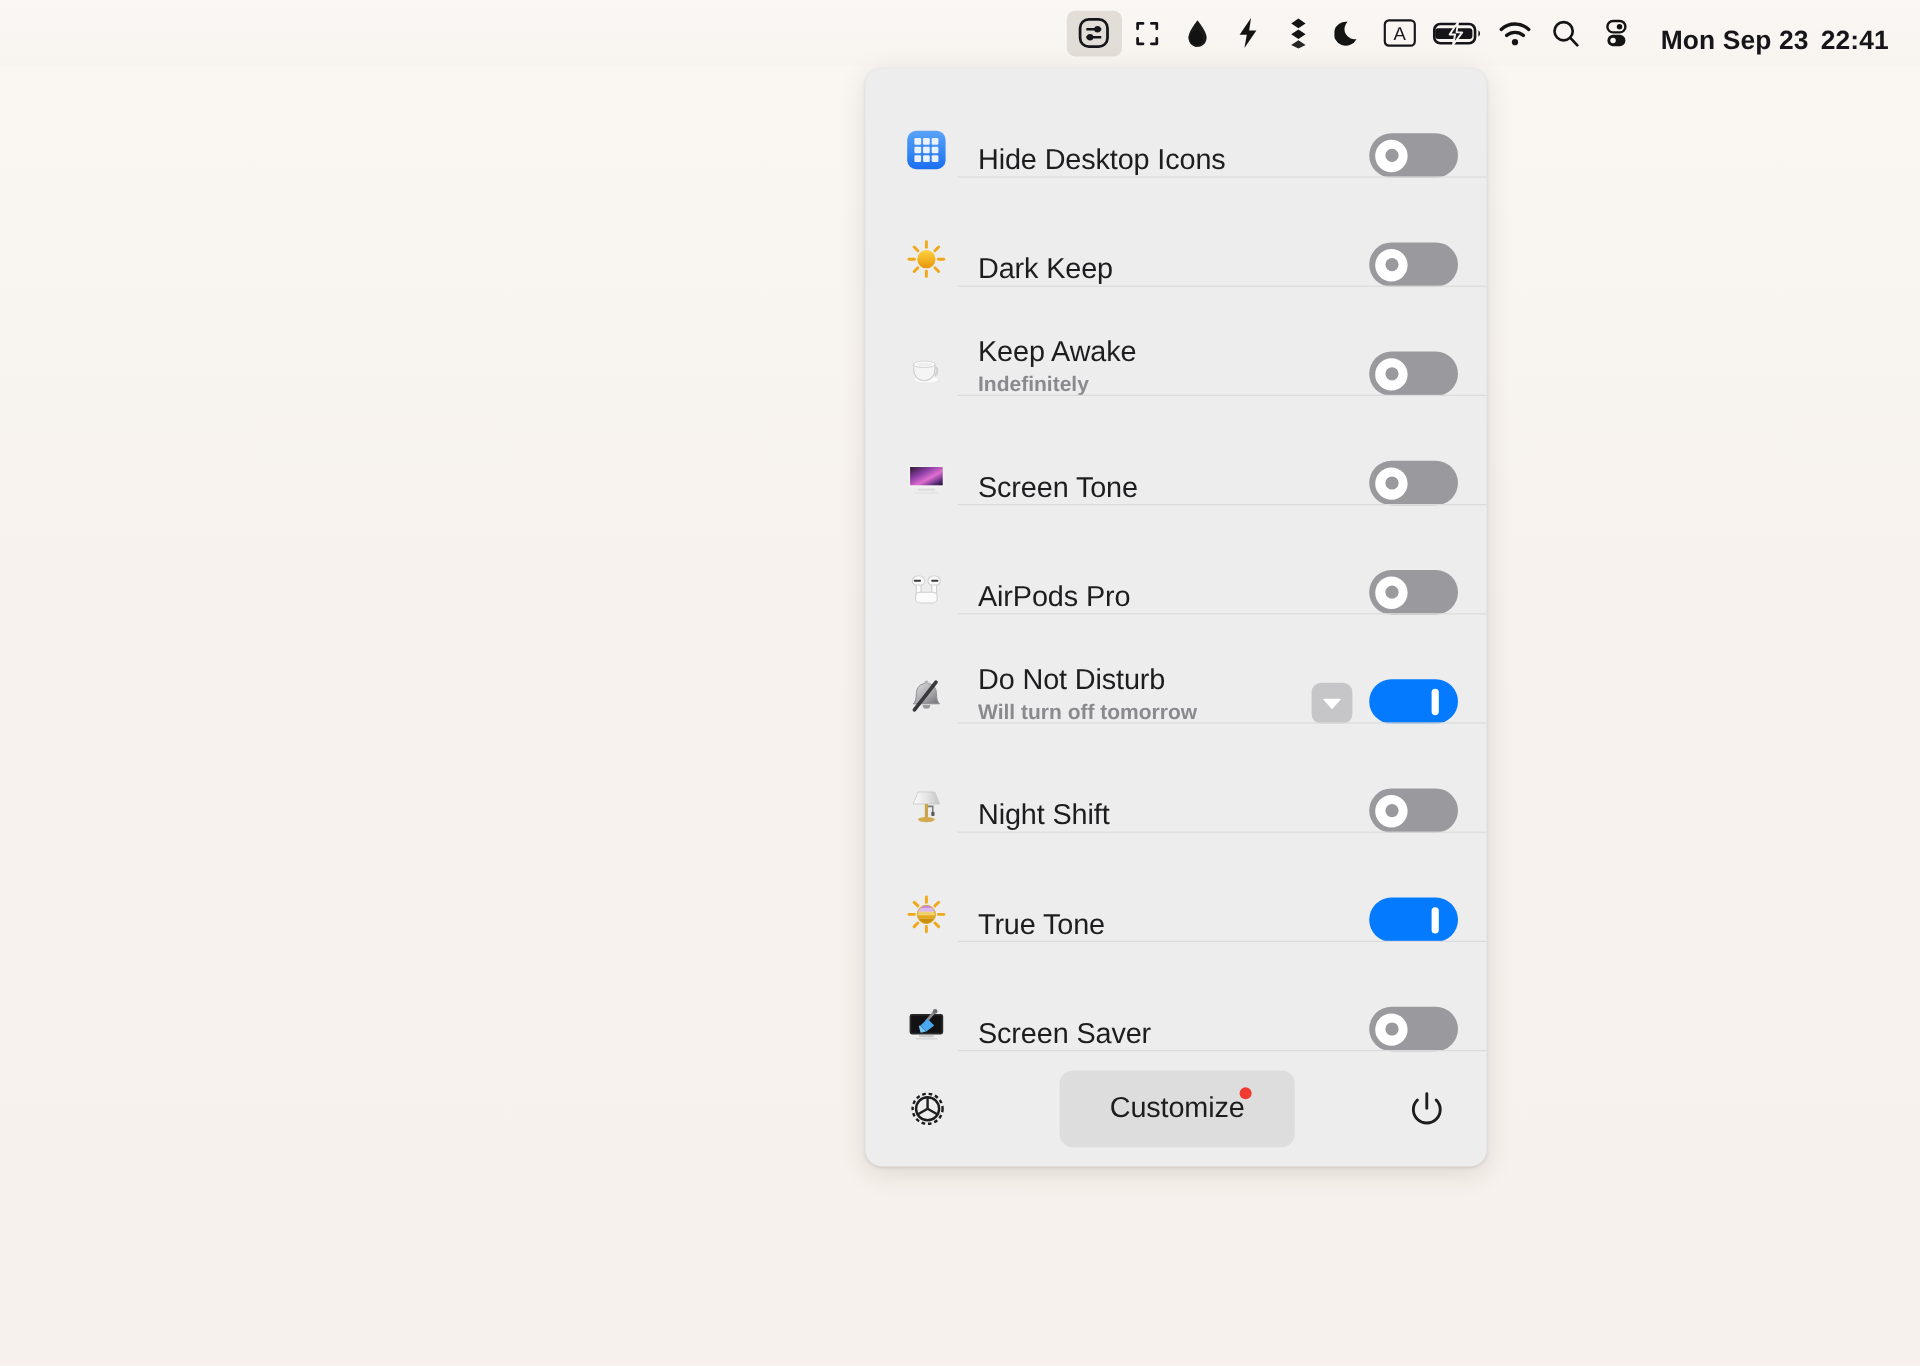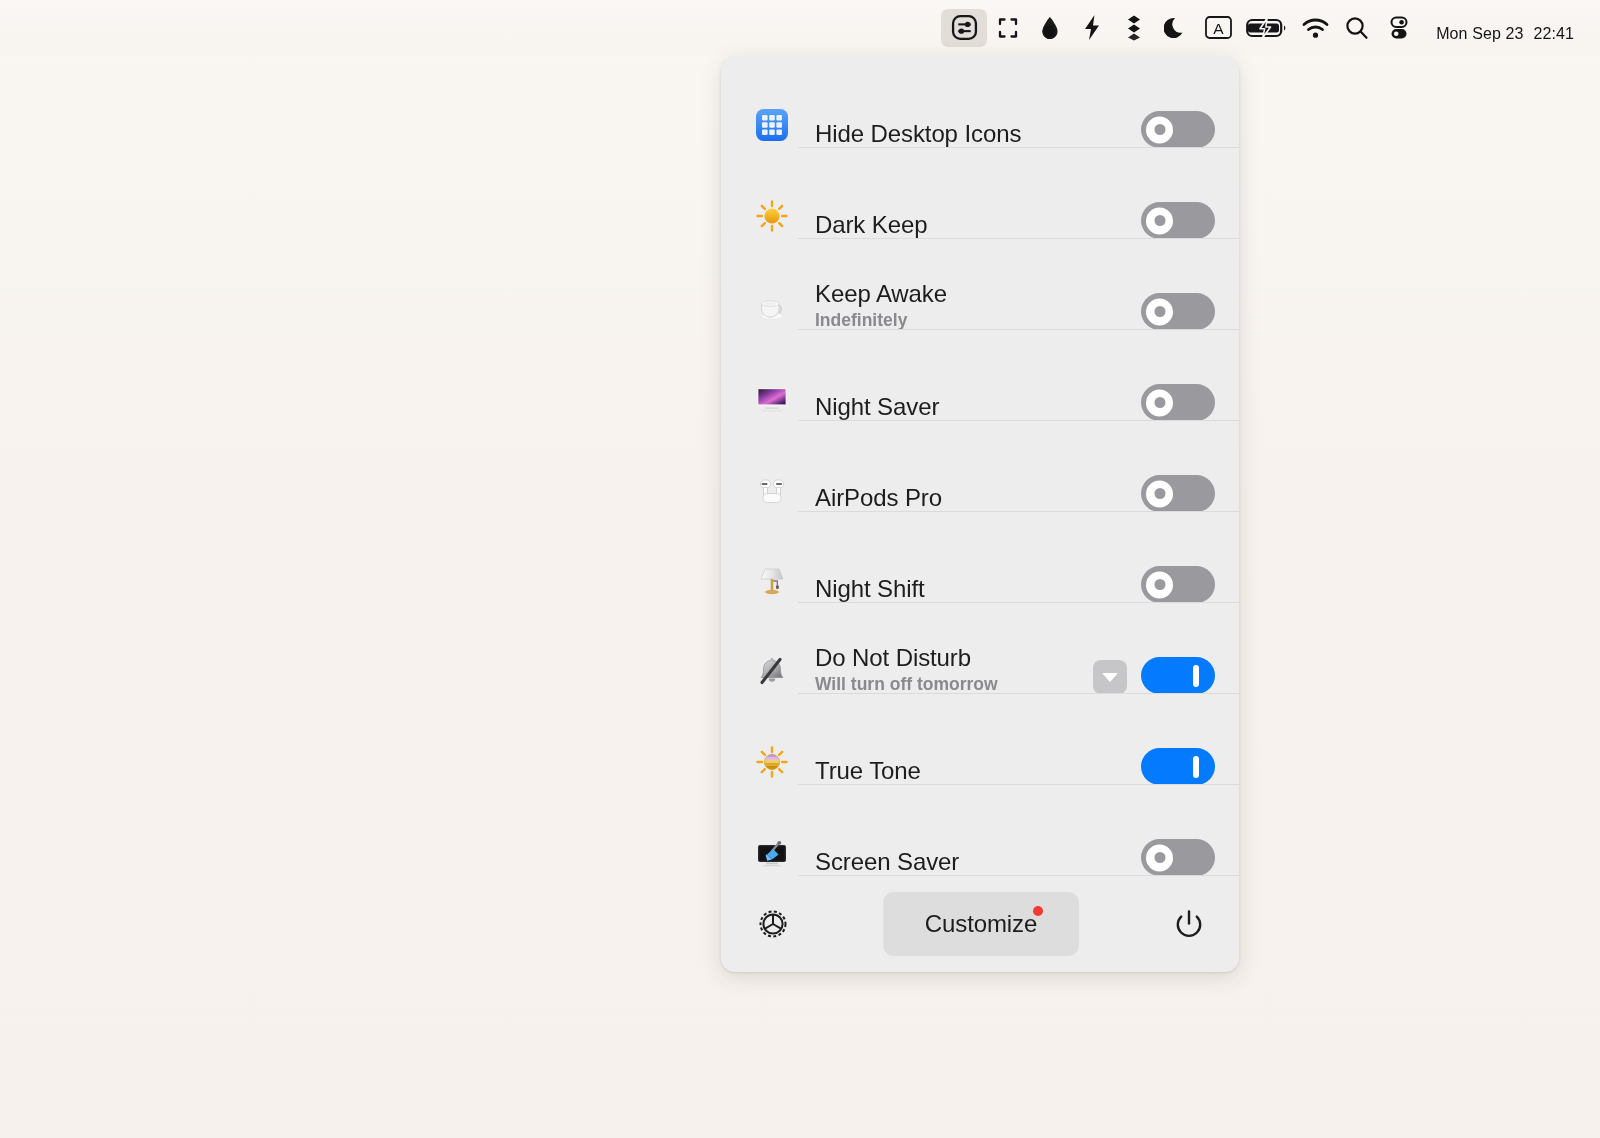--- a/index.html
+++ b/index.html
@@ -37,26 +37,26 @@
     color: #171717;
     padding: 0 6px;
   }
   .mb-item.active {
     background: #e3ddd8;
     border-radius: 7px;
     min-width: 46px;
     height: 38px;
   }
   .mb-clock {
-    font-size: 16px;
+    font-size: 22px;
     color: #16161a;
     letter-spacing: 0.1px;
     padding-left: 16px;
     white-space: nowrap;
-    font-weight: 400;
+    font-weight: 700;
     margin-top: 12px;
   }
   .mb-clock .time { margin-left: 10px; }
 
   
   .panel {
     position: absolute;
     left: 721px;
     top: 57px;
     width: 518px;
@@ -400,21 +400,21 @@
             <stop offset="1" stop-color="#1b1026"></stop>
           </linearGradient>
         </defs>
         <rect x="5" y="9" width="30" height="18.5" rx="1.6" fill="#f2f2f2"></rect>
         <rect x="6.4" y="10.2" width="27.2" height="15.2" fill="url(#aur)"></rect>
         <rect x="13" y="28.2" width="14" height="1.8" fill="#dcdcdc"></rect>
         <rect x="10" y="31" width="20" height="1.4" rx="0.7" fill="#e4e4e4"></rect>
       </svg>
     </div>
     <div class="row-text">
-      <div class="row-title">Night Saver</div>
+      <div class="row-title">Screen Tone</div>
     </div>
     <div class="toggle">
       <div class="knob-off"></div>
     </div>
     <div class="sep"></div>
   </div>
 
   <div class="row">
     <div class="row-icon">
       <svg width="40" height="38" viewBox="0 0 40 38">
@@ -429,20 +429,49 @@
           <rect x="9.5" y="13.2" width="6" height="1.5" rx="0.7"></rect>
           <rect x="24" y="13.2" width="6" height="1.5" rx="0.7"></rect>
         </g>
       </svg>
     </div>
     <div class="row-text">
       <div class="row-title">AirPods Pro</div>
     </div>
     <div class="toggle">
       <div class="knob-off"></div>
+    </div>
+    <div class="sep"></div>
+  </div>
+
+  <div class="row">
+    <div class="row-icon">
+      <svg width="40" height="38" viewBox="0 0 40 38">
+        <defs>
+            <linearGradient id="gbell" x1="0" y1="0" x2="1" y2="1">
+          <stop offset="0" stop-color="#e2e2e4"></stop>
+              <stop offset="0.55" stop-color="#a9a9ae"></stop>
+              <stop offset="1" stop-color="#6e6e73"></stop>
+        </linearGradient>
+          </defs>
+        <path d="M20 8.5 c5.2 0 8.4 3.6 8.4 8.6 c0 5.6 1.6 7.4 2.6 8.4 h-22 c1 -1 2.6 -2.8 2.6 -8.4 c0 -5 3.2 -8.6 8.4 -8.6 z" fill="url(#gbell)" stroke="#8b8b90" stroke-width="0.8"></path>
+        <rect x="18.3" y="6" width="3.4" height="3.2" rx="1.5" fill="#b8b8bc"></rect>
+        <path d="M16.8 26.5 h6.4 a3.2 3.2 0 0 1 -6.4 0 z" fill="#9a9a9f"></path>
+        <line x1="10" y1="30.5" x2="28" y2="7.5" stroke="#3a3a3c" stroke-width="3.1" stroke-linecap="round"></line>
+      </svg>
+    </div>
+    <div class="row-text">
+      <div class="row-title">Do Not Disturb</div>
+      <div class="row-sub">Will turn off tomorrow</div>
+    </div>
+    <div class="chevron-btn">
+      <span class="tri"></span>
+    </div>
+    <div class="toggle on">
+      <div class="knob-on"></div>
     </div>
     <div class="sep"></div>
   </div>
 
   <div class="row">
     <div class="row-icon">
       <svg width="40" height="38" viewBox="0 0 40 38">
         <defs>
             <linearGradient id="gshade" x1="0" y1="0" x2="1" y2="0">
           <stop offset="0" stop-color="#fafafa"></stop>
@@ -461,49 +490,20 @@
       <div class="row-title">Night Shift</div>
     </div>
     <div class="toggle">
       <div class="knob-off"></div>
     </div>
     <div class="sep"></div>
   </div>
 
   <div class="row">
     <div class="row-icon">
-      <svg width="40" height="38" viewBox="0 0 40 38">
-        <defs>
-            <linearGradient id="gbell" x1="0" y1="0" x2="1" y2="1">
-          <stop offset="0" stop-color="#e2e2e4"></stop>
-              <stop offset="0.55" stop-color="#a9a9ae"></stop>
-              <stop offset="1" stop-color="#6e6e73"></stop>
-        </linearGradient>
-          </defs>
-        <path d="M20 8.5 c5.2 0 8.4 3.6 8.4 8.6 c0 5.6 1.6 7.4 2.6 8.4 h-22 c1 -1 2.6 -2.8 2.6 -8.4 c0 -5 3.2 -8.6 8.4 -8.6 z" fill="url(#gbell)" stroke="#8b8b90" stroke-width="0.8"></path>
-        <rect x="18.3" y="6" width="3.4" height="3.2" rx="1.5" fill="#b8b8bc"></rect>
-        <path d="M16.8 26.5 h6.4 a3.2 3.2 0 0 1 -6.4 0 z" fill="#9a9a9f"></path>
-        <line x1="10" y1="30.5" x2="28" y2="7.5" stroke="#3a3a3c" stroke-width="3.1" stroke-linecap="round"></line>
-      </svg>
-    </div>
-    <div class="row-text">
-      <div class="row-title">Do Not Disturb</div>
-      <div class="row-sub">Will turn off tomorrow</div>
-    </div>
-    <div class="chevron-btn">
-      <span class="tri"></span>
-    </div>
-    <div class="toggle on">
-      <div class="knob-on"></div>
-    </div>
-    <div class="sep"></div>
-  </div>
-
-  <div class="row">
-    <div class="row-icon">
       <svg width="38" height="38" viewBox="0 0 38 38">
         <defs>
           <clipPath id="ttclip">
               <circle cx="19" cy="19" r="7.6"></circle>
             </clipPath>
         </defs>
         <g clip-path="url(#ttclip)">
           <rect x="10" y="11" width="18" height="2.9" fill="#c28ae0"></rect>
           <rect x="10" y="13.9" width="18" height="2.9" fill="#dcb4ee"></rect>
           <rect x="10" y="16.8" width="18" height="2.9" fill="#f0d06a"></rect>

